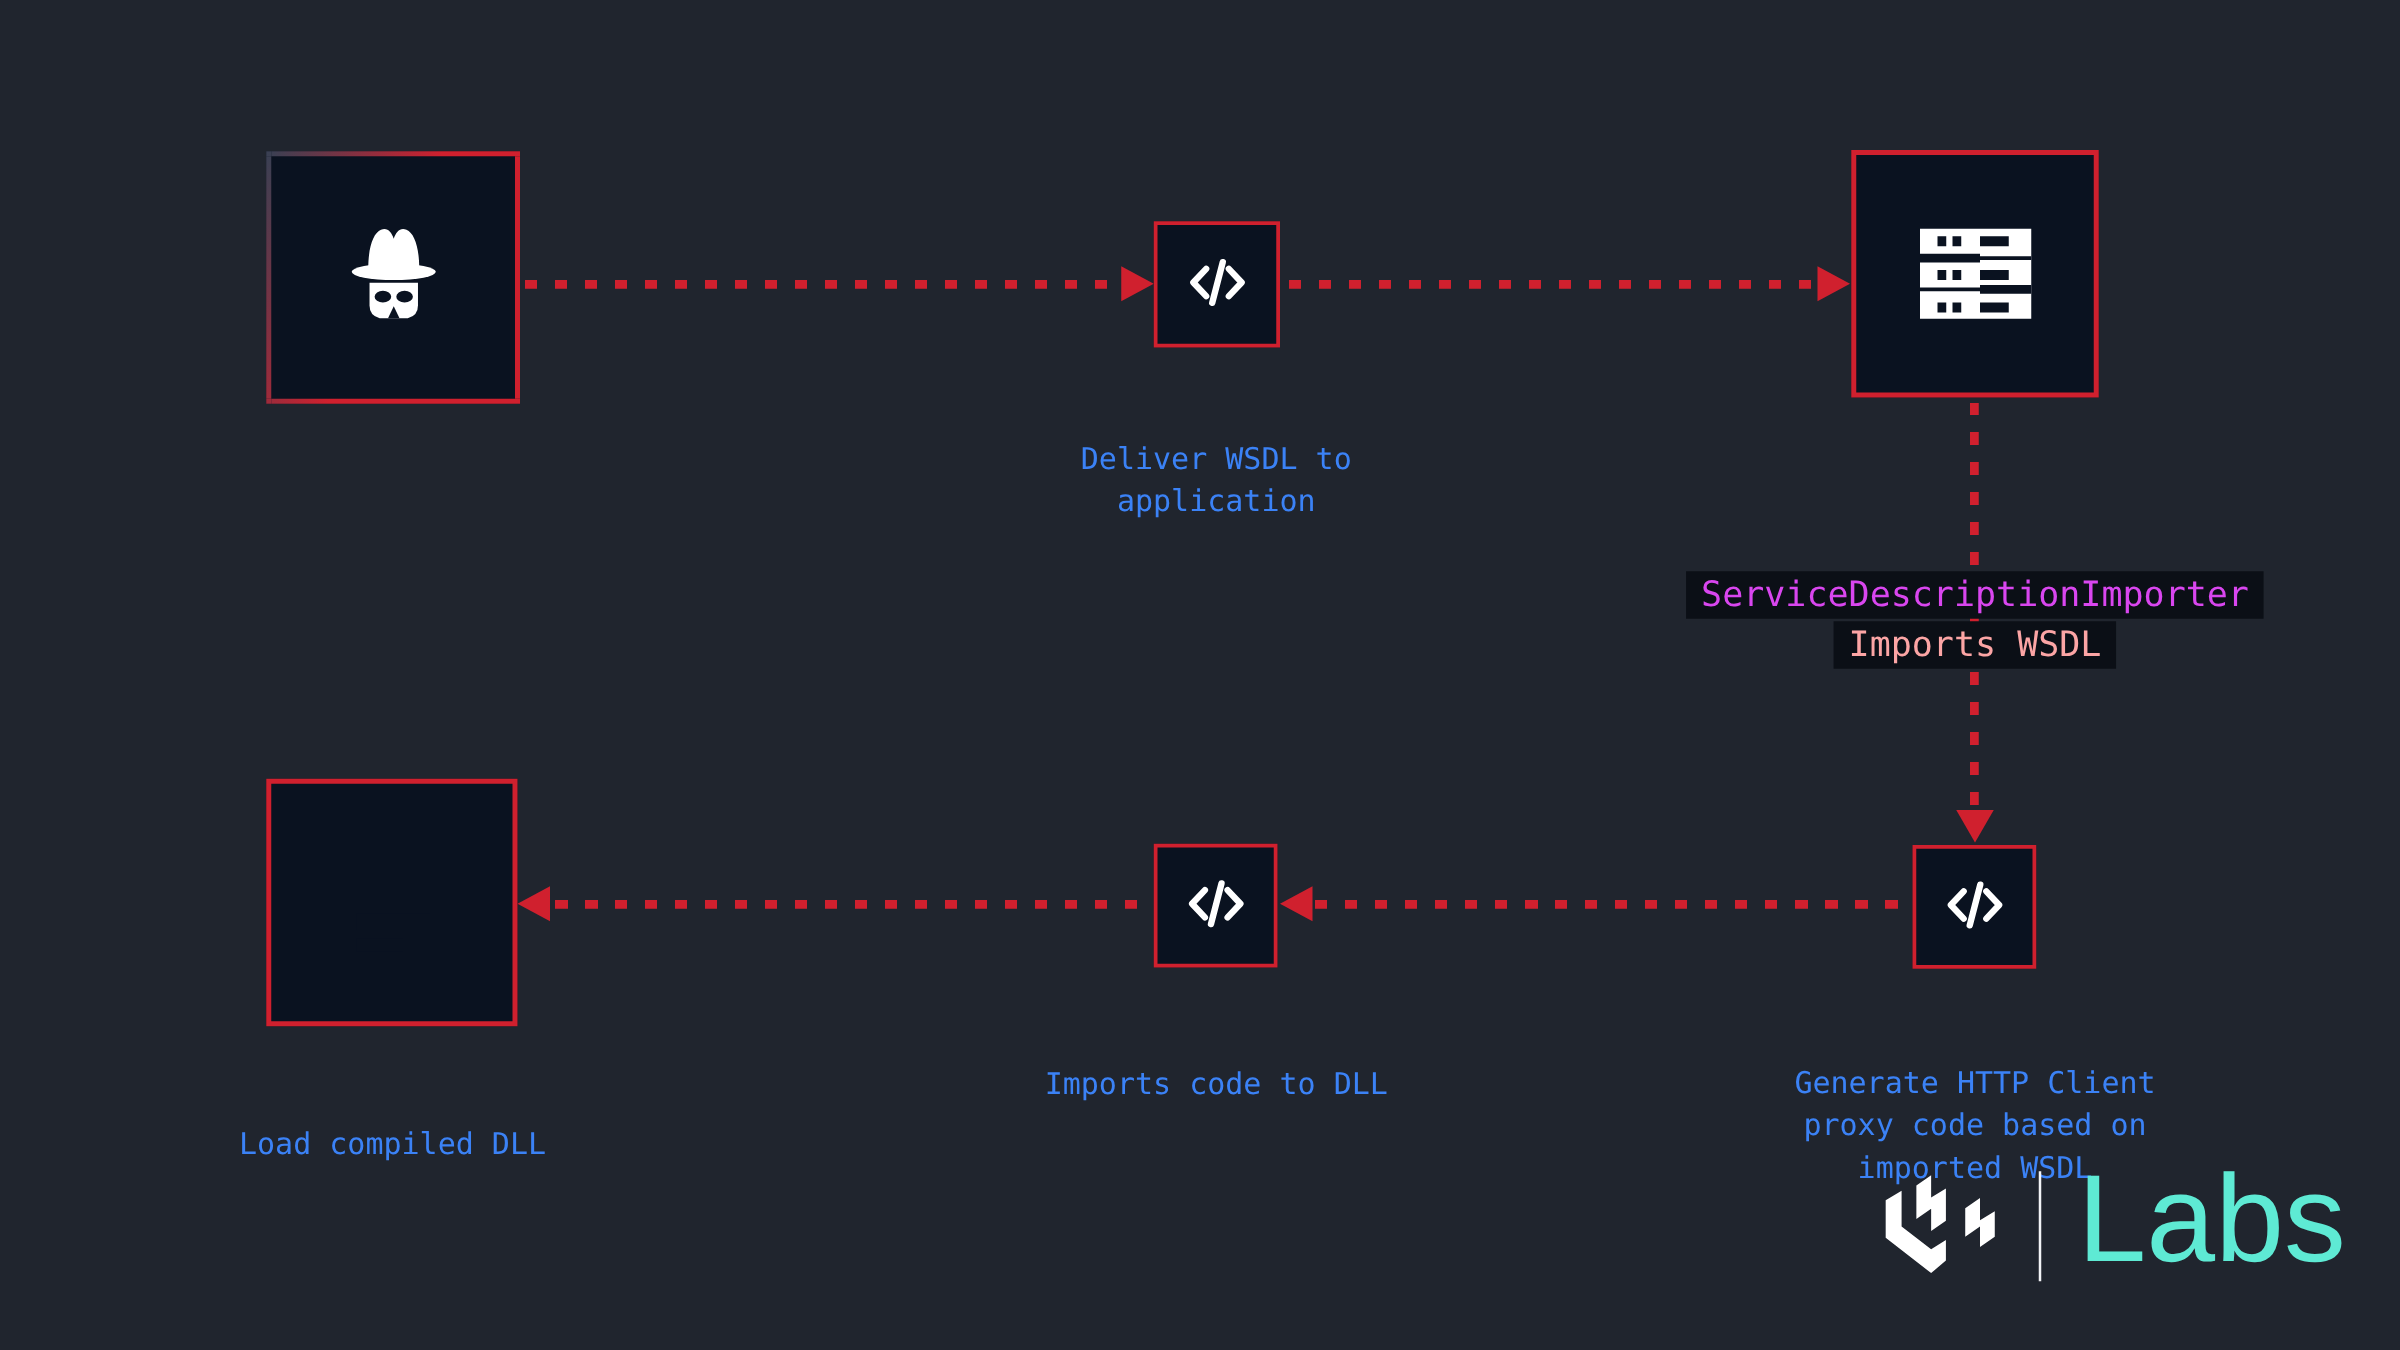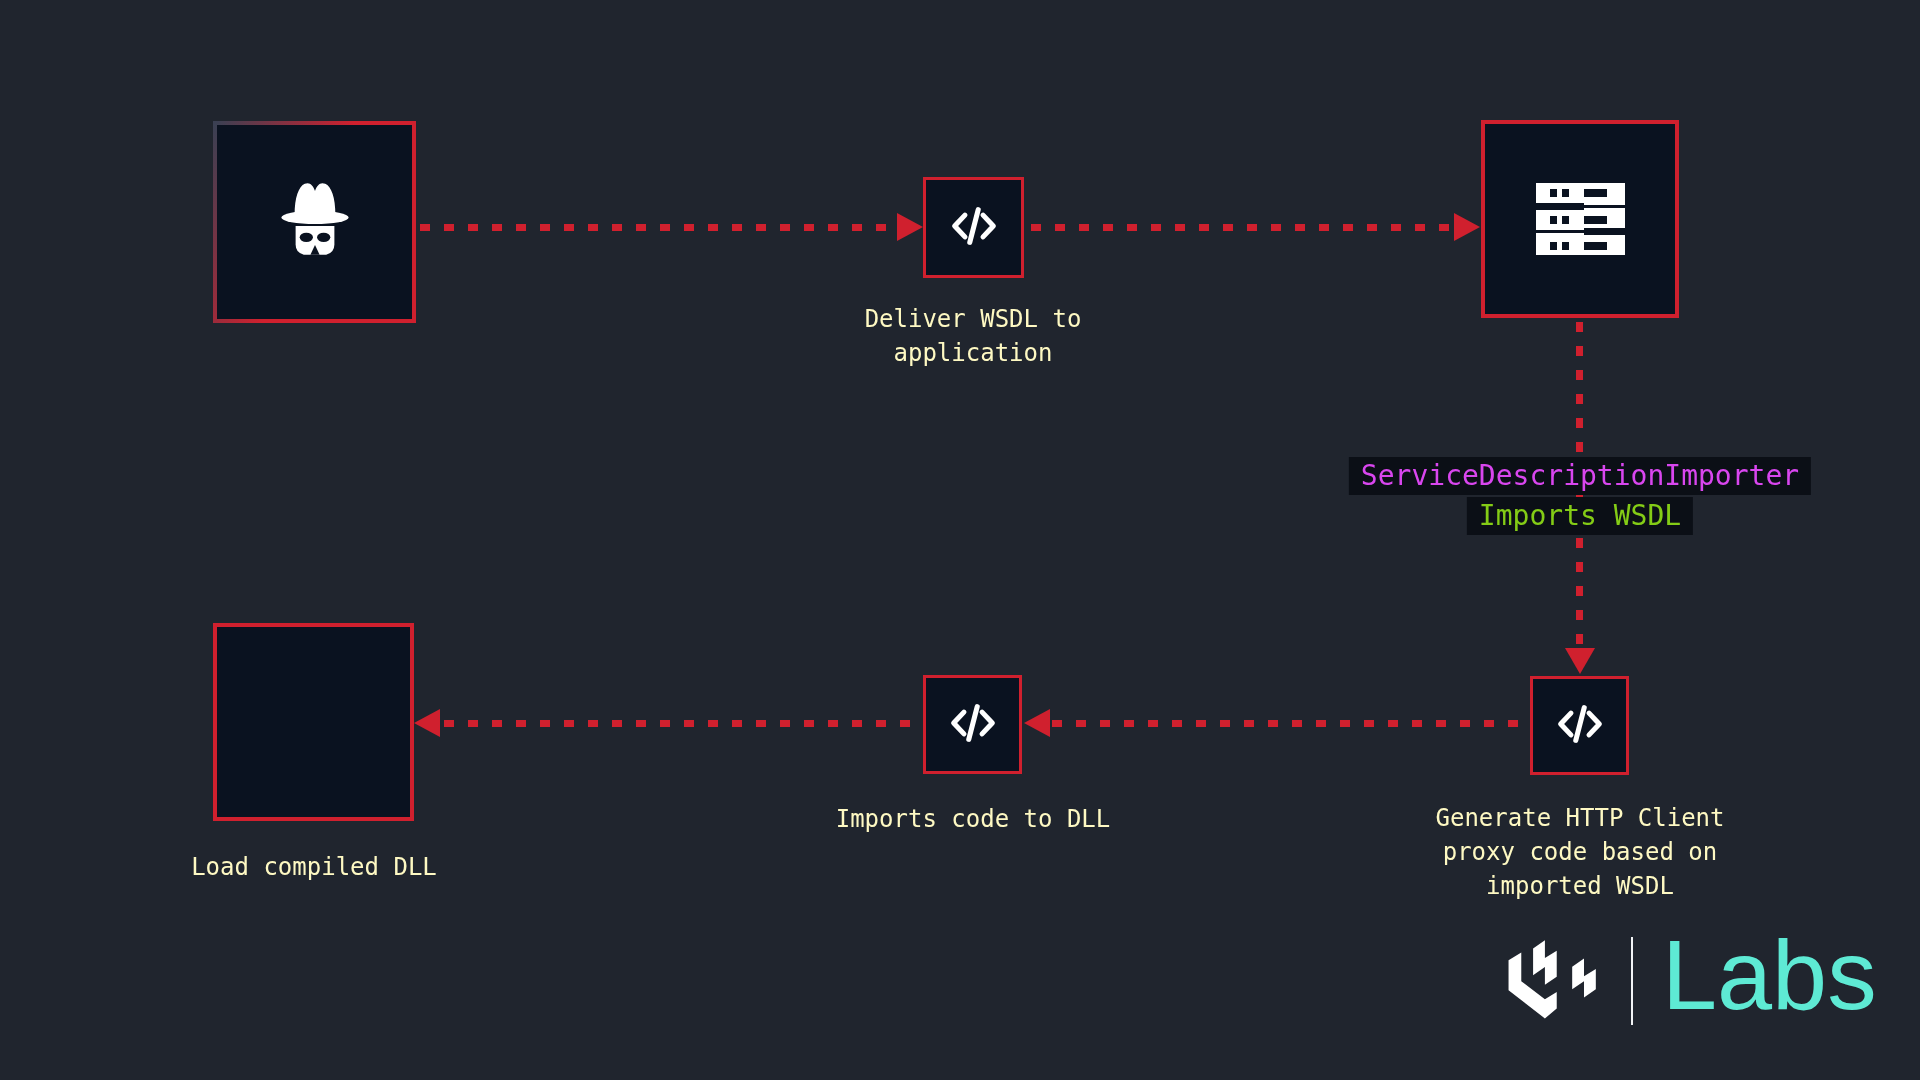--- a/index.html
+++ b/index.html
@@ -14,22 +14,22 @@
 
   .node-attacker{left:213px;top:121px;width:203px;height:202px;
         border:4px solid;border-image:linear-gradient(115deg,#3a4053 0%,#d0202e 48%) 1;}
   .node-deliver{left:923px;top:177px;width:101px;height:101px;}
   .node-server{left:1481px;top:120px;width:198px;height:198px;}
   .node-generate{left:1530px;top:676px;width:99px;height:99px;}
   .node-compile{left:923px;top:675px;width:99px;height:99px;}
   .node-load{left:213px;top:623px;width:201px;height:198px;}
 
   
-  .lbl{position:absolute;color:#fef9c3;font-size:24px;line-height:34px;
-       text-align:center;white-space:normal;}
+  .lbl{position:absolute;color:#3b82f6;font-size:24px;line-height:34px;
+       text-align:center;white-space:normal;margin-top:48px;}
   .lbl-deliver{left:833px;top:302px;width:280px;}
   .lbl-generate{left:1410px;top:801px;width:340px;}
   .lbl-compile{left:823px;top:802px;width:300px;}
   .lbl-load{left:164px;top:850px;width:300px;}
 
   
   .hline{position:absolute;height:7px;
          background:repeating-linear-gradient(to right,#d0202e 0 10px,transparent 10px 24px);}
   .vline{position:absolute;width:7px;
          background:repeating-linear-gradient(to bottom,#d0202e 0 10px,transparent 10px 24px);}
@@ -46,21 +46,21 @@
   .arr-a{left:897px;top:213px;}
   .arr-b{left:1454px;top:213px;}
   .arr-c{left:1024px;top:709px;}
   .arr-d{left:414px;top:709px;}
   .arr-v{left:1565px;top:648px;}
 
   
   .chip{position:absolute;left:1580px;transform:translateX(-50%);
         background:#0b0f16;font-size:28px;line-height:34px;padding:2px 12px;white-space:nowrap;}
   .chip-class{top:457px;color:#d946ef;}
-  .chip-action{top:497px;color:#84cc16;}
+  .chip-action{top:497px;color:#fca5a5;}
 
   
   .srv{position:relative;width:89px;height:72px;background:#ffffff;}
   .srv i{position:absolute;background:#0a1220;}
   .srv .sep1l{left:0;top:20px;width:48px;height:7px;}
   .srv .sep1s{left:48px;top:22px;width:41px;height:3px;}
   .srv .sep2r{left:48px;top:45px;width:41px;height:7px;}
   .srv .sep2s{left:0;top:47px;width:48px;height:3px;}
   .srv .q1a{left:14px;top:6px;width:7px;height:8px;}   .srv .q1b{left:26px;top:6px;width:7px;height:8px;}
   .srv .s1{left:48px;top:6px;width:23px;height:8px;}

